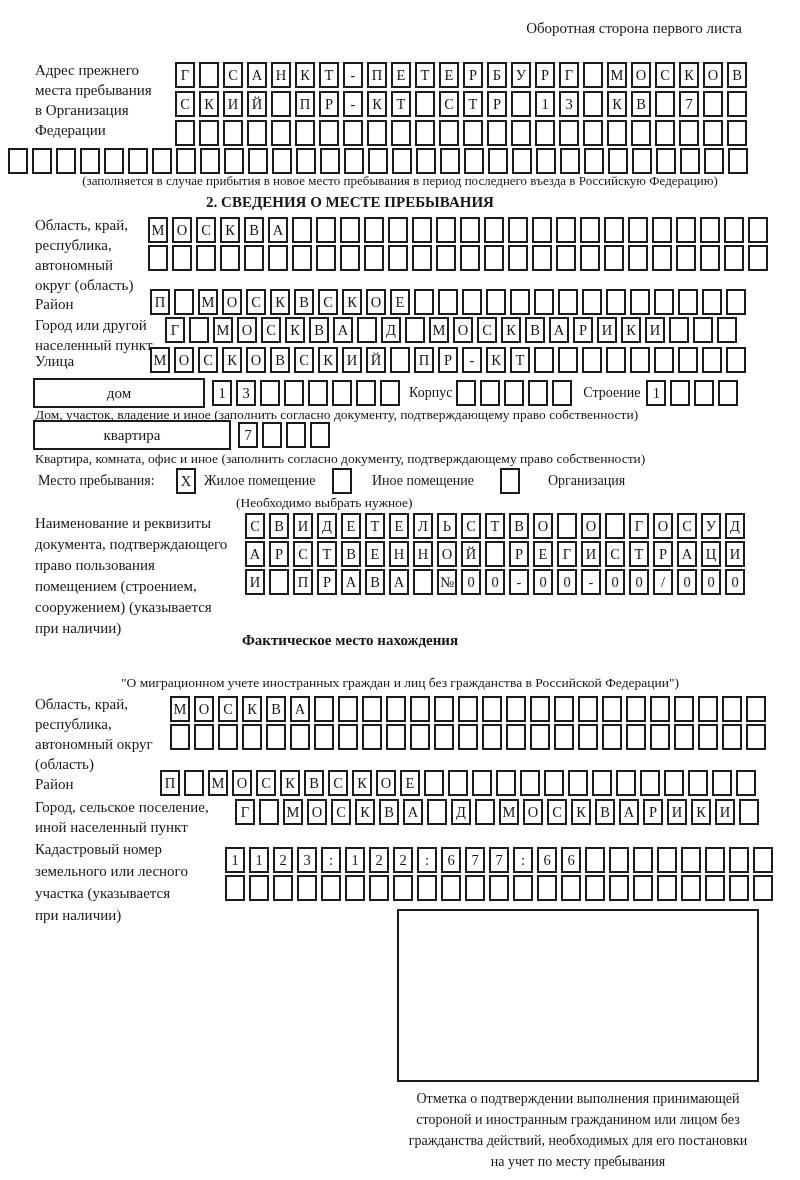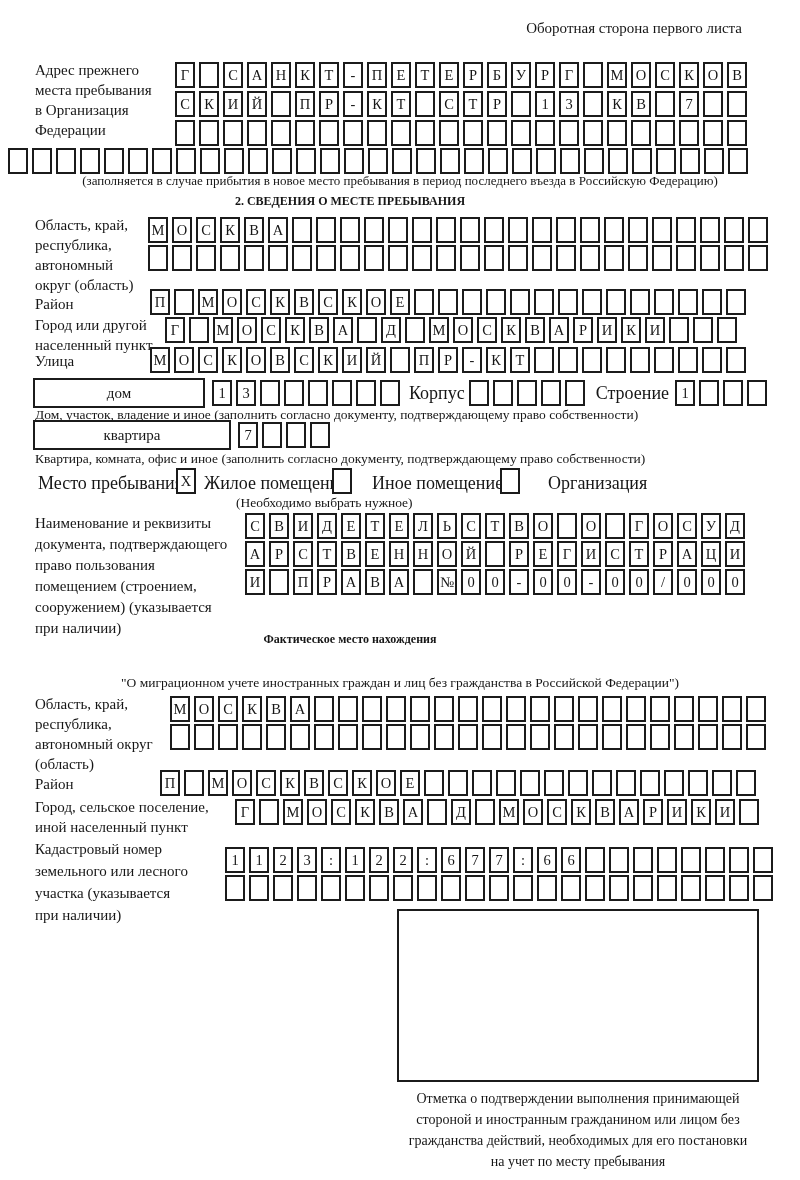--- a/index.html
+++ b/index.html
@@ -3,38 +3,38 @@
 <meta charset="utf-8">
 <style>
   html,body{margin:0;padding:0;background:#ffffff;}
   #form{
     position:relative;width:800px;height:1180px;background:#ffffff;
     font-family:"Liberation Serif","DejaVu Serif",serif;color:#161616;overflow:hidden;
   }
   .abs{position:absolute;}
   .lbl{font-size:15px;line-height:20px;white-space:pre-line;}
   .hdr{font-size:15px;}
-  .sect-title{width:700px;text-align:center;font-weight:bold;font-size:12px;}
+  .sect-title{width:700px;text-align:center;font-weight:bold;font-size:15px;}
   .footnote{width:800px;text-align:center;font-size:13px;}
   .note{font-size:13.5px;}
   .cellrow{position:absolute;display:flex;gap:4px;}
   .minirow{display:flex;gap:4px;}
   .cell{
     flex:0 0 auto;width:20px;height:26px;box-sizing:border-box;
     border:2px solid #1b1b1b;background:#fff;
     display:flex;align-items:center;justify-content:center;
     font-size:14.5px;line-height:1;
   }
   .cb{position:absolute;}
   .labelbox{
     height:30px;box-sizing:border-box;border:2px solid #1b1b1b;
     display:flex;align-items:center;justify-content:center;font-size:15px;flex:0 0 auto;
   }
   .flexrow{position:absolute;display:flex;align-items:center;}
-  .inl{font-size:18px;flex:0 0 auto;}
+  .inl{font-size:14px;flex:0 0 auto;}
   .stamp{
     position:absolute;left:397px;top:909px;width:362px;height:173px;
     box-sizing:border-box;border:2.5px solid #1b1b1b;background:#fff;
   }
   .stamp-cap{
     position:absolute;left:358px;top:1088px;width:440px;
     text-align:center;font-size:14px;line-height:21px;white-space:pre-line;
   }
 </style>
 </head>

